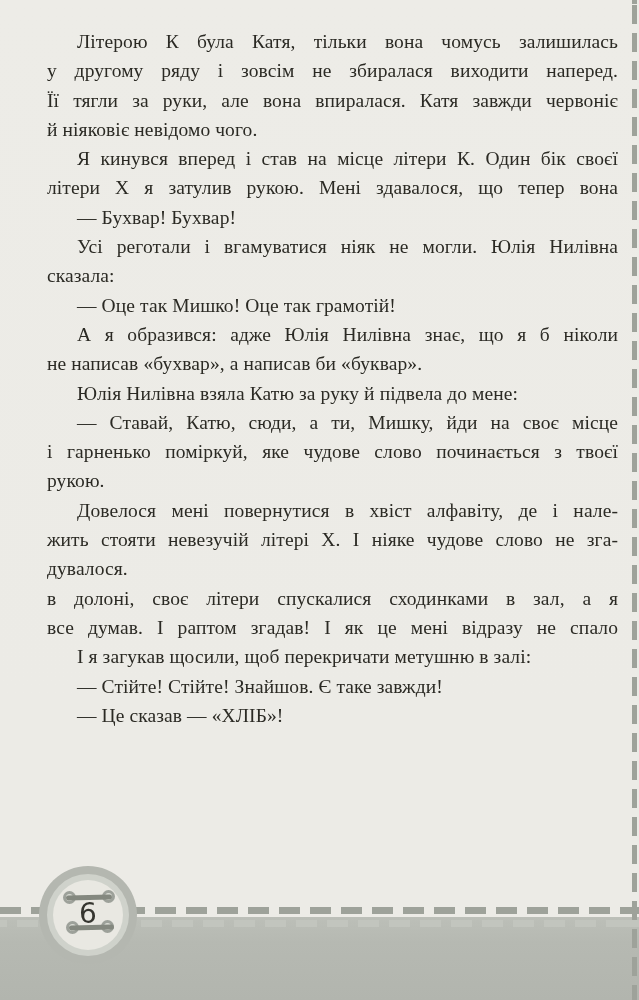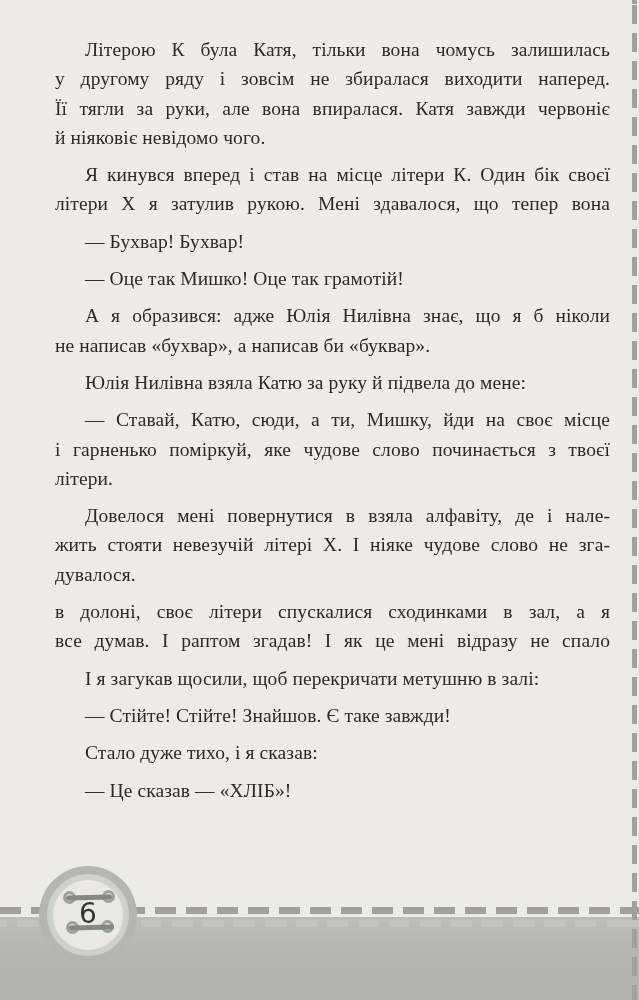--- a/index.html
+++ b/index.html
@@ -27,21 +27,21 @@
     position:relative;width:639px;height:1000px;
     background:linear-gradient(180deg,#EDECE7 0%, var(--paper) 70%);
     overflow:hidden;
   }
   
   .text-block{
     position:absolute;left:47px;top:27px;width:571px;
     font-size:19.5px;line-height:29.3px;color:var(--ink);
     letter-spacing:0.1px;
   }
-  .para{margin:8px;}
+  .para{margin:0;}
   .line{
     display:block;
     text-align:justify;
     text-align-last:justify;
   }
   .line.first{padding-left:30px;}
   .line.lastline{text-align-last:left;}
   
   .band{
     position:absolute;left:0;top:917px;width:100%;height:83px;
@@ -104,51 +104,52 @@
         <span class="line lastline">й ніяковіє невідомо чого.</span>
       </div>
       <div class="para">
         <span class="line first">Я кинувся вперед і став на місце літери К. Один бік своєї</span>
         <span class="line">літери Х я затулив рукою. Мені здавалося, що тепер вона</span>
       </div>
       <div class="para">
         <span class="line first lastline">— Бухвар! Бухвар!</span>
       </div>
       <div class="para">
+        <span class="line first">Усі реготали і вгамуватися ніяк не могли. Юлія Нилівна</span>
+        <span class="line lastline">сказала:</span>
+      </div>
+      <div class="para">
         <span class="line first lastline">— Оце так Мишко! Оце так грамотій!</span>
       </div>
       <div class="para">
         <span class="line first">А я образився: адже Юлія Нилівна знає, що я б ніколи</span>
         <span class="line lastline">не написав «бухвар», а написав би «буквар».</span>
       </div>
       <div class="para">
         <span class="line first lastline">Юлія Нилівна взяла Катю за руку й підвела до мене:</span>
       </div>
       <div class="para">
         <span class="line first">— Ставай, Катю, сюди, а ти, Мишку, йди на своє місце</span>
         <span class="line">і гарненько поміркуй, яке чудове слово починається з твоєї</span>
-        <span class="line lastline">літери.</span>
+        <span class="line lastline">рукою.</span>
       </div>
       <div class="para">
-        <span class="line first">Довелося мені повернутися в взяла алфавіту, де і нале-</span>
+        <span class="line first">Довелося мені повернутися в хвіст алфавіту, де і нале-</span>
         <span class="line">жить стояти невезучій літері Х. І ніяке чудове слово не зга-</span>
         <span class="line lastline">дувалося.</span>
       </div>
       <div class="para">
         <span class="line">в долоні, своє літери спускалися сходинками в зал, а я</span>
         <span class="line">все думав. І раптом згадав! І як це мені відразу не спало</span>
       </div>
       <div class="para">
         <span class="line first lastline">І я загукав щосили, щоб перекричати метушню в залі:</span>
       </div>
       <div class="para">
         <span class="line first lastline">— Стійте! Стійте! Знайшов. Є таке завжди!</span>
-      </div>
-      <div class="para">
-        <span class="line first lastline">Стало дуже тихо, і я сказав:</span>
       </div>
       <div class="para">
         <span class="line first lastline">— Це сказав — «ХЛІБ»!</span>
       </div>
     </main>
 
   <div class="band"></div>
   <div class="stitch-h row1"></div>
   <div class="stitch-h row2"></div>
   <div class="stitch-v"></div>

